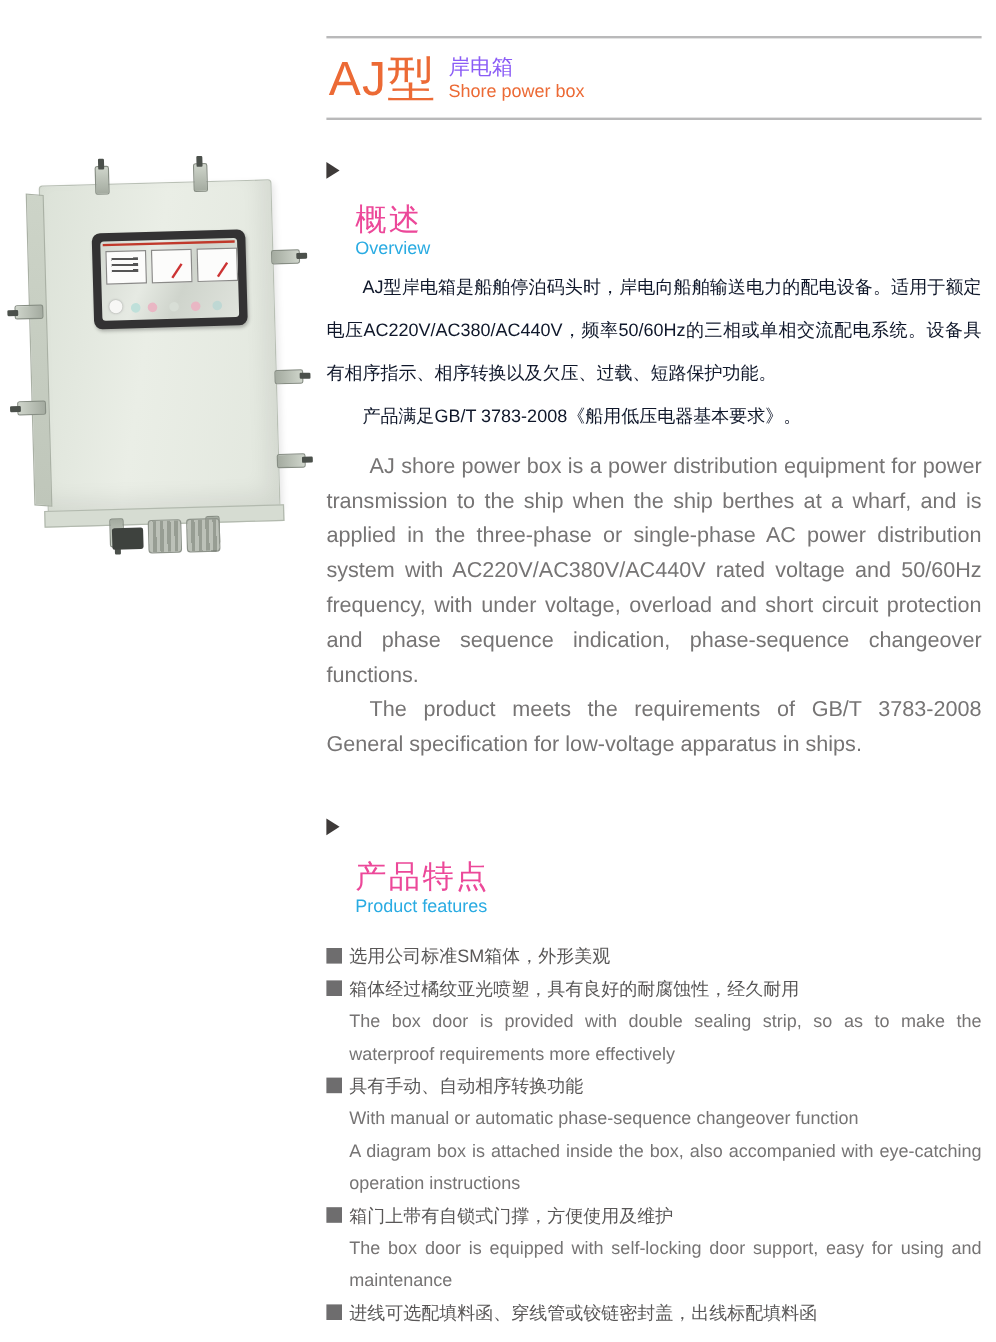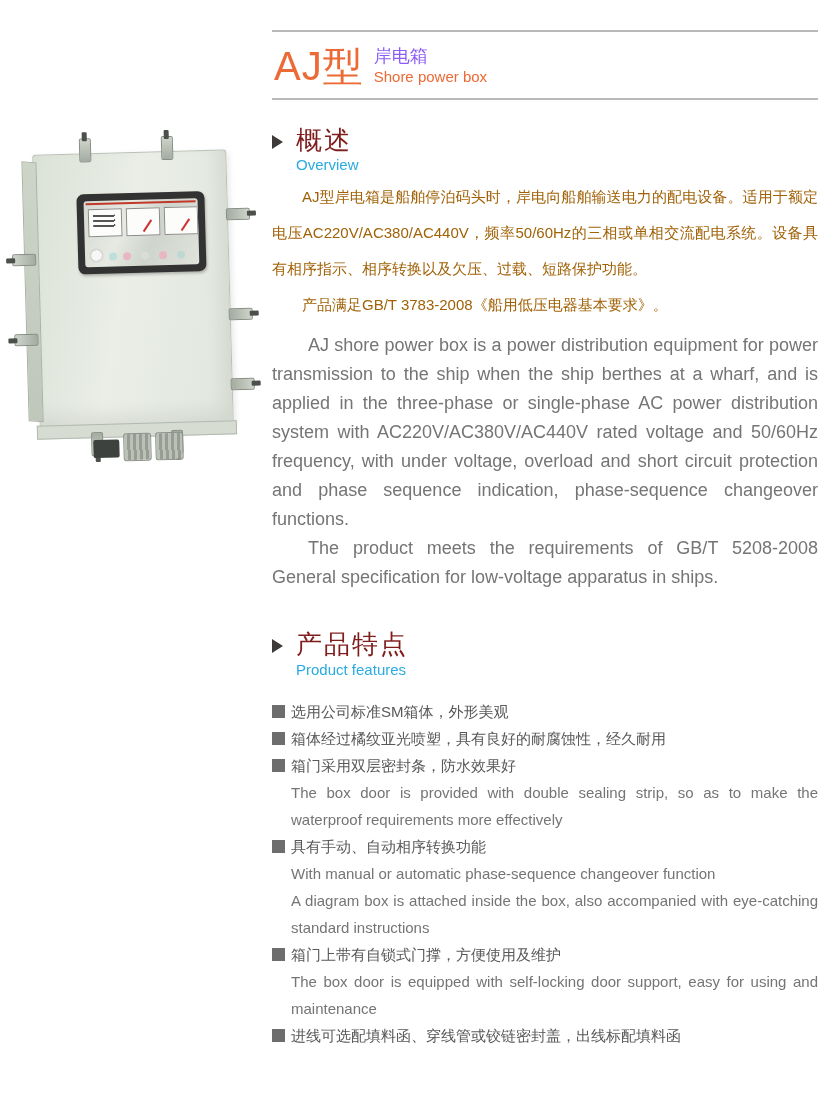--- a/index.html
+++ b/index.html
@@ -15,24 +15,24 @@
   .title-block{display:flex;align-items:flex-end;gap:10px;padding:10px 2px 12px 2px;}
   .model{font-size:40px;line-height:1;color:#ec6a35;font-weight:400;letter-spacing:1px;}
   .subtitle{display:flex;flex-direction:column;line-height:1.2;padding-top:4px;}
   .sub-cn{font-size:18px;font-weight:normal;color:#8b5cf6;}
   .sub-en{font-size:15px;color:#ec6a35;}
 
   .sec-head{display:flex;gap:13px;margin-top:26px;}
   .marker{width:0;height:0;border-left:11px solid #3e3a39;
           border-top:7px solid transparent;border-bottom:7px solid transparent;
           margin-top:9px;flex:0 0 auto;}
-  .sec-cn{font-size:26px;line-height:1.15;color:#7f1d1d;letter-spacing:2px;}
+  .sec-cn{font-size:26px;line-height:1.15;color:#ec4899;letter-spacing:2px;margin-top:43px;}
   .sec-en{font-size:15px;color:#29abe2;margin-top:1px;}
 
-  .cn-para{font-size:15px;color:#a16207;line-height:36px;text-align:justify;
+  .cn-para{font-size:15px;color:#0f172a;line-height:36px;text-align:justify;
            text-indent:2em;margin:6px 0 0 0;}
   .cn-para + .cn-para{margin-top:0;}
   .en-para{font-size:18px;color:#767474;line-height:29px;text-align:justify;
            text-indent:2em;margin:8px 0 0 0;}
   .en-para + .en-para{margin-top:0;}
 
   .features-list{margin-top:20px;}
   .feature{margin:0;}
   .f-cn{font-size:15px;color:#595757;line-height:27px;}
   .bullet{display:inline-block;width:13px;height:13px;background:#6e6d6e;
@@ -154,52 +154,51 @@
     <span class="marker"></span>
     <span>
       <div class="sec-cn">概述</div>
       <div class="sec-en">Overview</div>
     </span>
   </div>
 
   <p class="cn-para">AJ型岸电箱是船舶停泊码头时，岸电向船舶输送电力的配电设备。适用于额定电压AC220V/AC380/AC440V，频率50/60Hz的三相或单相交流配电系统。设备具有相序指示、相序转换以及欠压、过载、短路保护功能。</p>
   <p class="cn-para">产品满足GB/T 3783-2008《船用低压电器基本要求》。</p>
   <p class="en-para">AJ shore power box is a power distribution equipment for power transmission to the ship when the ship berthes at a wharf, and is applied in the three-phase or single-phase AC power distribution system with AC220V/AC380V/AC440V rated voltage and 50/60Hz frequency, with under voltage, overload and short circuit protection and phase sequence indication, phase-sequence changeover functions.</p>
-  <p class="en-para">The product meets the requirements of GB/T 5208-2008 General specification for low-voltage apparatus in ships.</p>
+  <p class="en-para">The product meets the requirements of GB/T 3783-2008 General specification for low-voltage apparatus in ships.</p>
 
   <div class="sec-head" style="margin-top:38px;">
     <span class="marker"></span>
     <span>
       <div class="sec-cn">产品特点</div>
       <div class="sec-en">Product features</div>
     </span>
   </div>
 
   <div class="features-list">
 
     <div class="feature">
       <div class="f-cn"><span class="bullet"></span><span>选用公司标准SM箱体，外形美观</span></div>
     </div>
 
     <div class="feature">
       <div class="f-cn"><span class="bullet"></span><span>箱体经过橘纹亚光喷塑，具有良好的耐腐蚀性，经久耐用</span></div>
     </div>
 
     <div class="feature">
-      <div class="f-cn"><span class="bullet"></span><span>箱门采用双层密封条，防水效果好</span></div>
       <div class="f-en">The box door is provided with double sealing strip, so as to make the waterproof requirements more effectively</div>
     </div>
 
     <div class="feature">
       <div class="f-cn"><span class="bullet"></span><span>具有手动、自动相序转换功能</span></div>
       <div class="f-en">With manual or automatic phase-sequence changeover function</div>
     </div>
 
     <div class="feature">
-      <div class="f-en">A diagram box is attached inside the box, also accompanied with eye-catching standard instructions</div>
+      <div class="f-en">A diagram box is attached inside the box, also accompanied with eye-catching operation instructions</div>
     </div>
 
     <div class="feature">
       <div class="f-cn"><span class="bullet"></span><span>箱门上带有自锁式门撑，方便使用及维护</span></div>
       <div class="f-en">The box door is equipped with self-locking door support, easy for using and maintenance</div>
     </div>
 
     <div class="feature">
       <div class="f-cn"><span class="bullet"></span><span>进线可选配填料函、穿线管或铰链密封盖，出线标配填料函</span></div>
 

